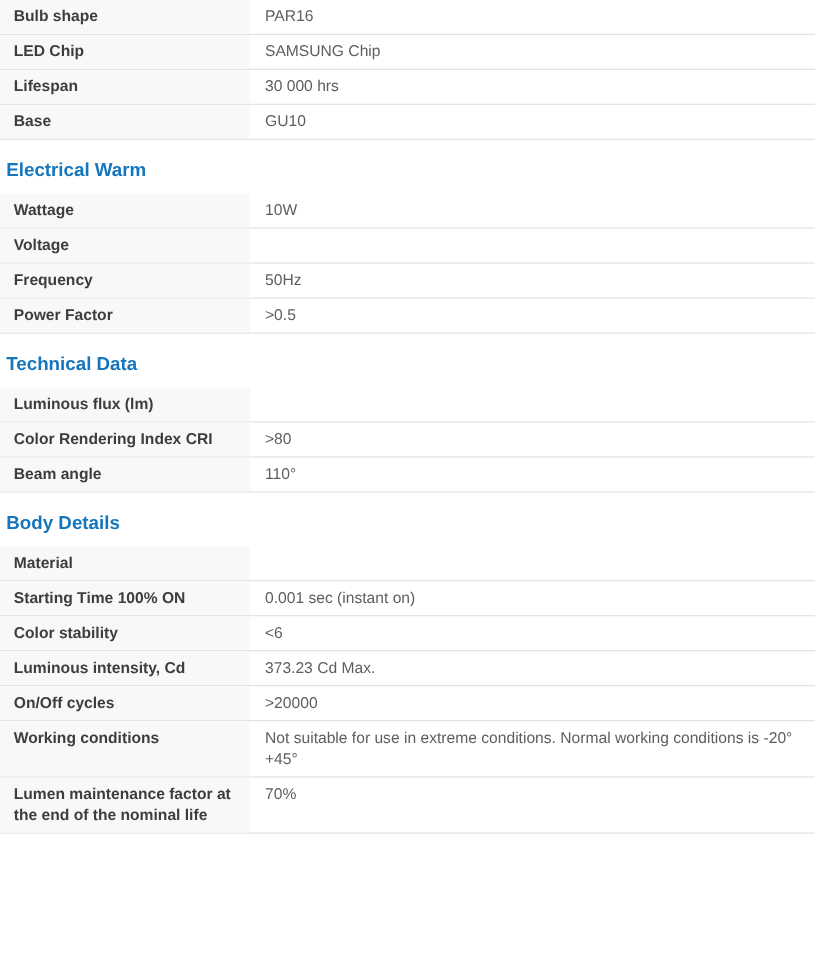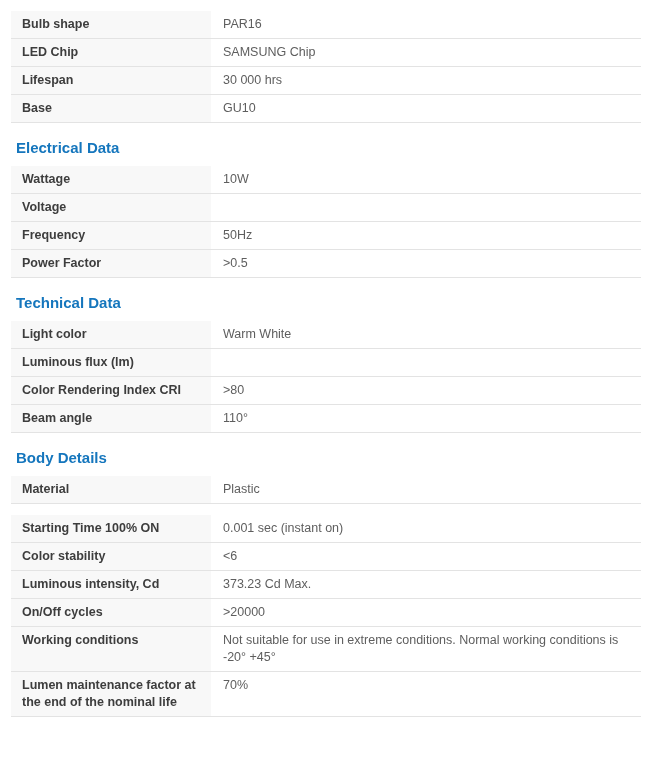--- a/index.html
+++ b/index.html
@@ -18,21 +18,21 @@
   body {
     width: 652px;
     min-height: 784px;
     font-family: "Liberation Sans", "DejaVu Sans", sans-serif;
     font-size: 12.5px;
     -webkit-font-smoothing: antialiased;
   }
   .spec-sheet {
     width: 652px;
   }
-  section { margin: 11px; border-radius: 27px; }
+  section { margin: 0; border-radius: 27px; }
   h3.section-heading {
     color: var(--accent);
     font-size: 15px;
     font-weight: 700;
     margin: 15px 0 8px 5px;
     line-height: 20px;
   }
   .spec-table {
     width: 100%;
   }
@@ -75,21 +75,21 @@
           <div class="cell-label">Lifespan</div>
           <div class="cell-value">30 000 hrs</div>
         </div>
         <div class="row">
           <div class="cell-label">Base</div>
           <div class="cell-value">GU10</div>
         </div>
       </div>
     </section>
     <section>
-      <h3 class="section-heading">Electrical Data</h3>
+      <h3 class="section-heading">Electrical Warm</h3>
       <div class="spec-table">
         <div class="row">
           <div class="cell-label">Wattage</div>
           <div class="cell-value">10W</div>
         </div>
         <div class="row">
           <div class="cell-label">Voltage</div>
         </div>
         <div class="row">
           <div class="cell-label">Frequency</div>
@@ -98,42 +98,37 @@
         <div class="row">
           <div class="cell-label">Power Factor</div>
           <div class="cell-value">&gt;0.5</div>
         </div>
       </div>
     </section>
     <section>
       <h3 class="section-heading">Technical Data</h3>
       <div class="spec-table">
         <div class="row">
-          <div class="cell-label">Light color</div>
-          <div class="cell-value">Warm White</div>
-        </div>
-        <div class="row">
           <div class="cell-label">Luminous flux (lm)</div>
         </div>
         <div class="row">
           <div class="cell-label">Color Rendering Index CRI</div>
           <div class="cell-value">&gt;80</div>
         </div>
         <div class="row">
           <div class="cell-label">Beam angle</div>
           <div class="cell-value">110°</div>
         </div>
       </div>
     </section>
     <section>
       <h3 class="section-heading">Body Details</h3>
       <div class="spec-table">
         <div class="row">
           <div class="cell-label">Material</div>
-          <div class="cell-value">Plastic</div>
         </div>
       </div>
     </section>
     <section>
       <div class="spec-table">
         <div class="row">
           <div class="cell-label">Starting Time 100% ON</div>
           <div class="cell-value">0.001 sec (instant on)</div>
         </div>
         <div class="row">

